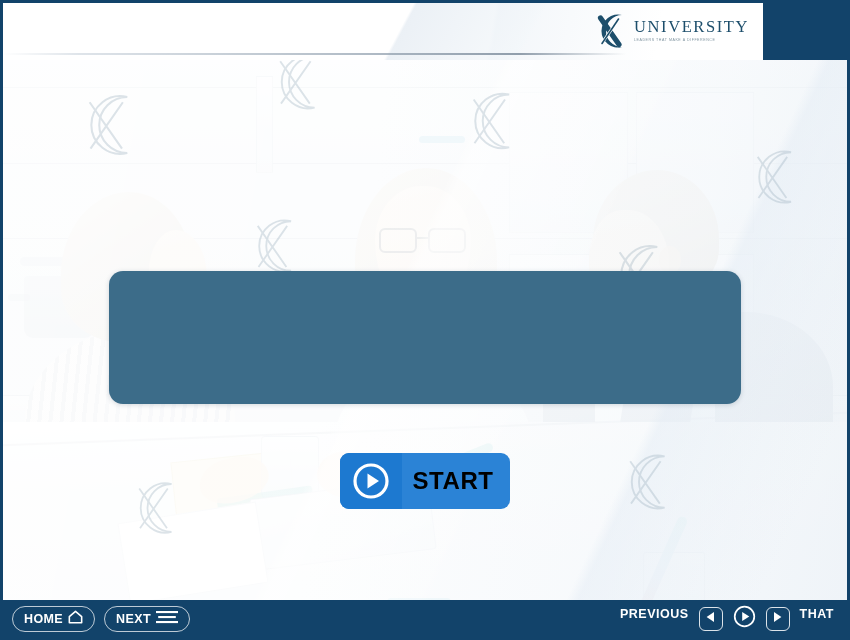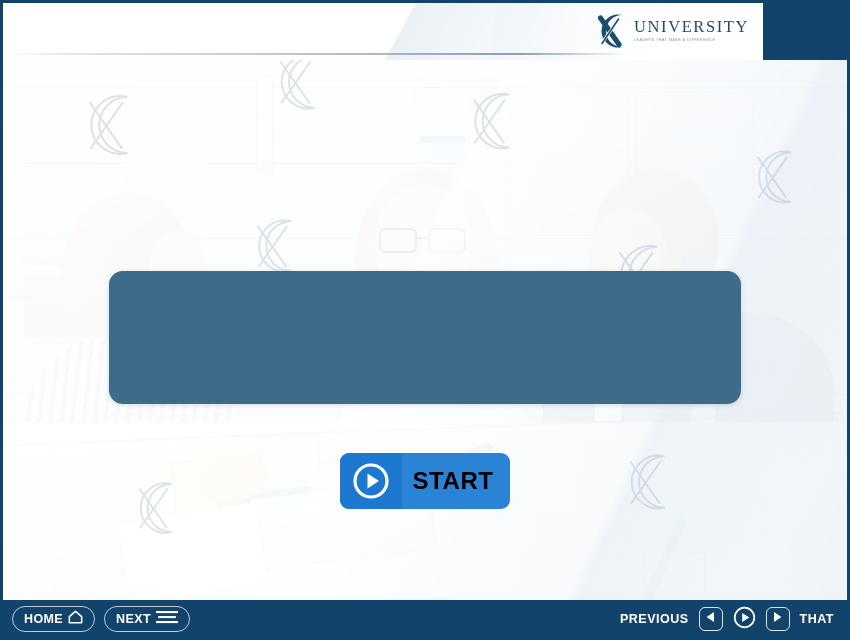--- a/index.html
+++ b/index.html
@@ -403,21 +403,21 @@
   #navbar {
     position: absolute;
     left: 3px; bottom: 3px;
     width: 844px; height: 37px;
     background: #12436a;
     display: flex;
     align-items: center;
     z-index: 8;
   }
   #navbar .left-group { display: flex; align-items: center; gap: 9px; padding-left: 9px; }
-  #navbar .right-group { display: flex; align-items: center; gap: 10px; margin-left: auto; padding-right: 13px; }
+  #navbar .right-group { display: flex; gap: 10px; margin-left: auto; padding-right: 13px; }
 
   .pill {
     height: 26px;
     border: 1px solid rgba(255,255,255,0.72);
     border-radius: 13px;
     display: flex;
     align-items: center;
     gap: 5px;
     padding: 0 11px;
     color: #ffffff;

